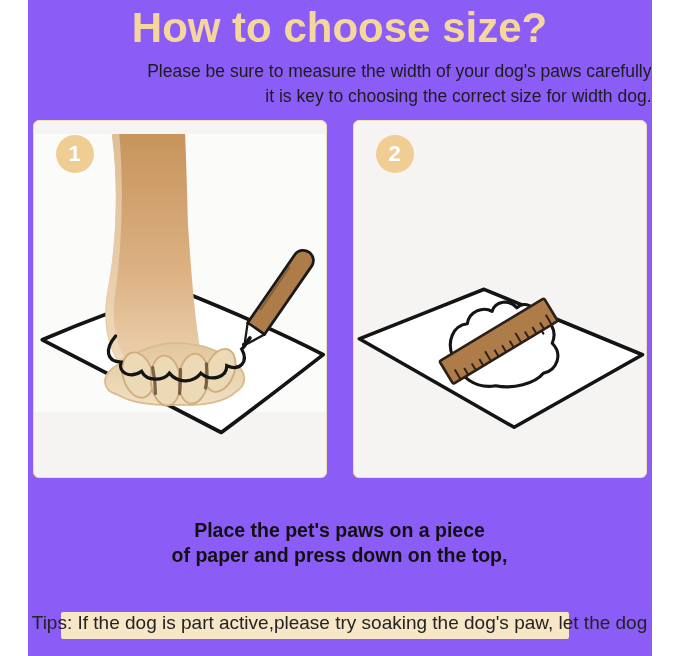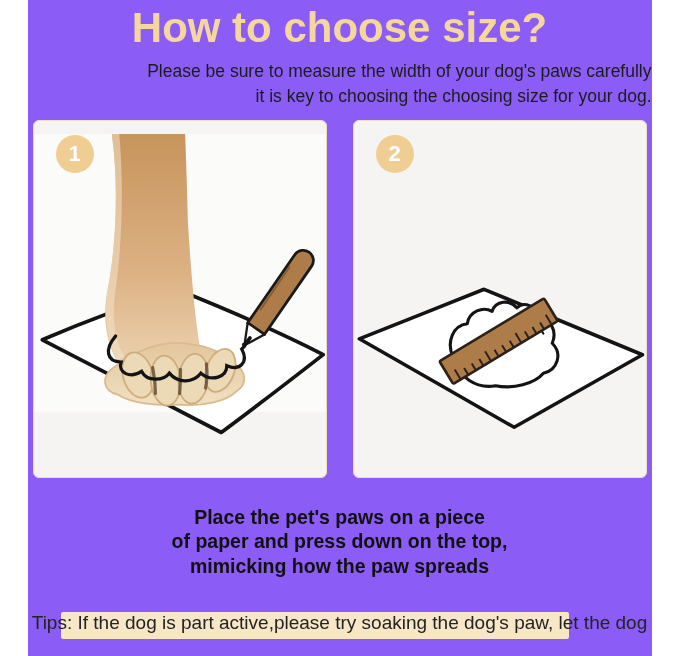--- a/index.html
+++ b/index.html
@@ -53,21 +53,21 @@
     font-weight:bold;
     display:flex; align-items:center; justify-content:center;
     z-index:5;
   }
   .illustration { position:absolute; inset:0; width:100%; height:100%; }
   .captions {
     display:flex;
     gap:8px;
     padding:0 5px;
     margin-top:14px;
-    align-items:center;
+    align-items:flex-end;
     min-height:100px;
   }
   .caption {
     flex:1;
     text-align:center;
     font-size:19.5px;
     font-weight:bold;
     line-height:1.26;
     color:#111111;
   }
@@ -94,21 +94,21 @@
   }
   .tips-label { font-weight:normal; }
 </style>
 </head>
 <body>
 
 <div class="page">
 
   <h1 class="title">How to choose size?</h1>
 
-  <p class="subtitle"><span>Please be sure to measure the width of your dog's paws carefully</span><br><span>it is key to choosing the choosing size for your dog.</span></p>
+  <p class="subtitle"><span>Please be sure to measure the width of your dog's paws carefully</span><br><span>it is key to choosing the correct size for width dog.</span></p>
 
   <div class="panels">
 
     <section class="panel">
       <div class="badge">1</div>
       <svg class="illustration" viewBox="0 0 315 356">
         <defs>
           <linearGradient id="furGrad" x1="0" y1="0" x2="0" y2="1">
             <stop offset="0" stop-color="#c7945c"></stop>
             <stop offset="0.55" stop-color="#dcb183"></stop>
@@ -182,21 +182,21 @@
             <line x1="120" y1="0" x2="120" y2="-9"></line>
             <line x1="130" y1="0" x2="130" y2="-13"></line>
           </g>
         </g>
       </svg>
     </section>
 
   </div>
 
   <div class="captions">
-    <p class="caption"><span>Place the pet's paws on a piece</span><br><span>of paper and press down on the top,</span><br><span>mimicking how the paw spreads</span><br></p>
+    <p class="caption"><span>Place the pet's paws on a piece</span><br><span>of paper and press down on the top,</span><br><br></p>
   </div>
 
   <div class="tips">
     <div class="hl hl1"></div>
 
     <p class="tips-text"><span class="tips-label">Tips:</span> <span>If the dog is part active,please try soaking the dog's paw,  let the dog</span><br></p>
   </div>
 
 </div>
 

